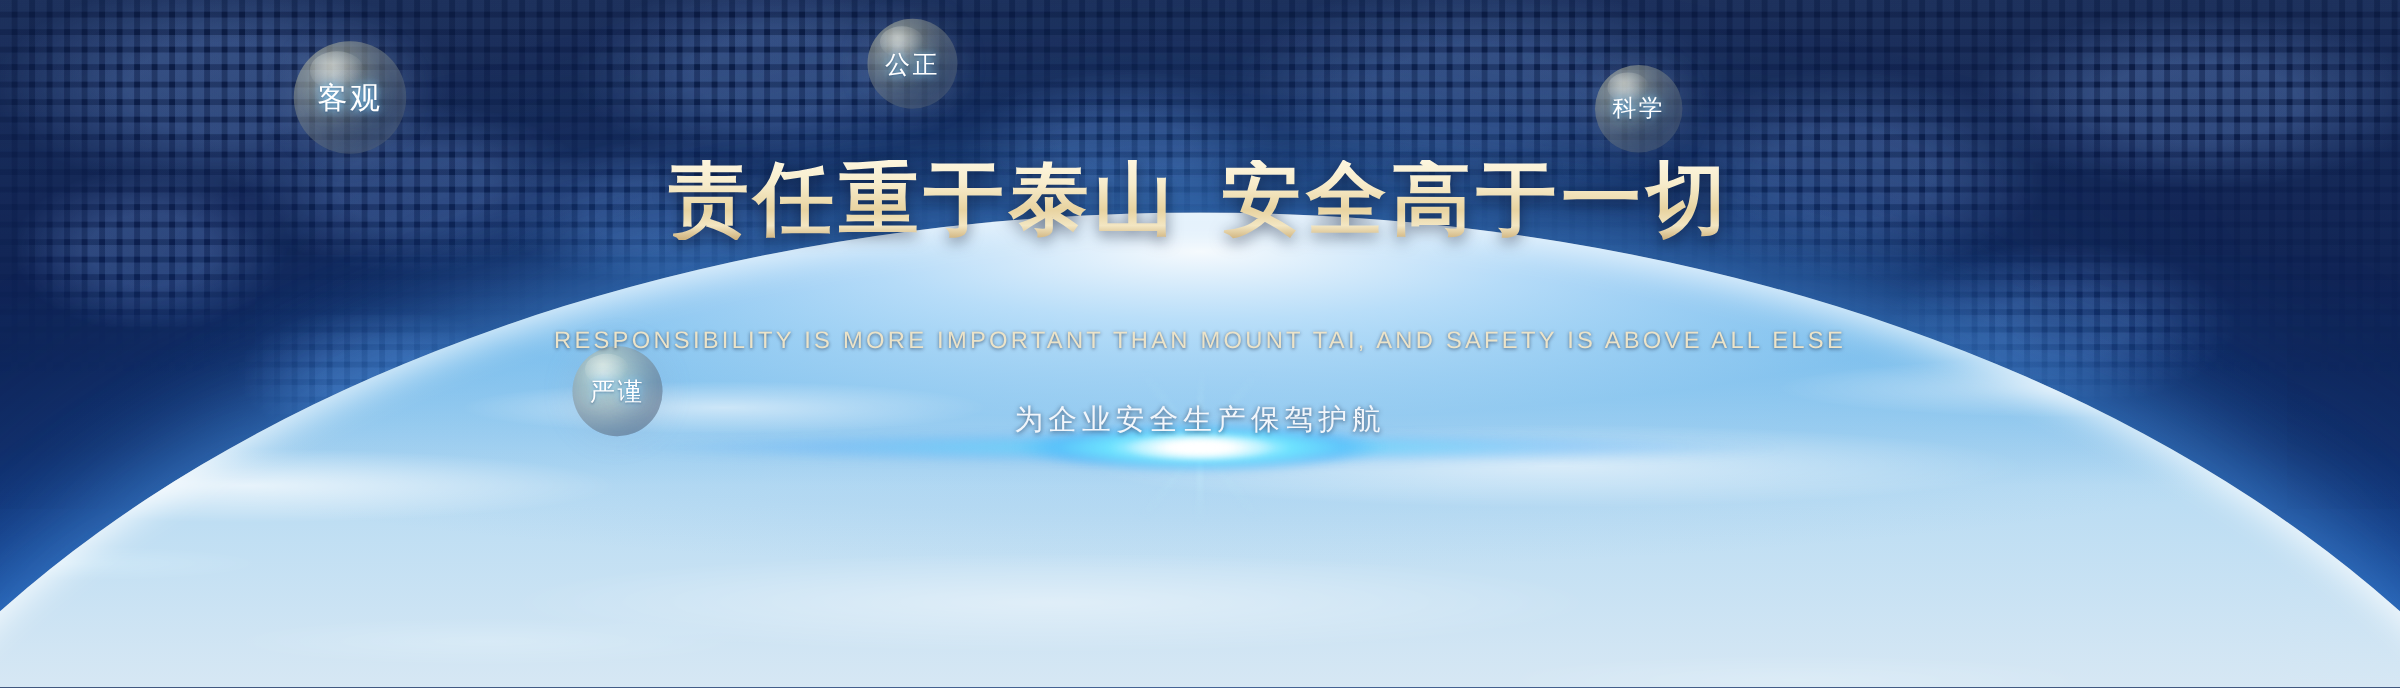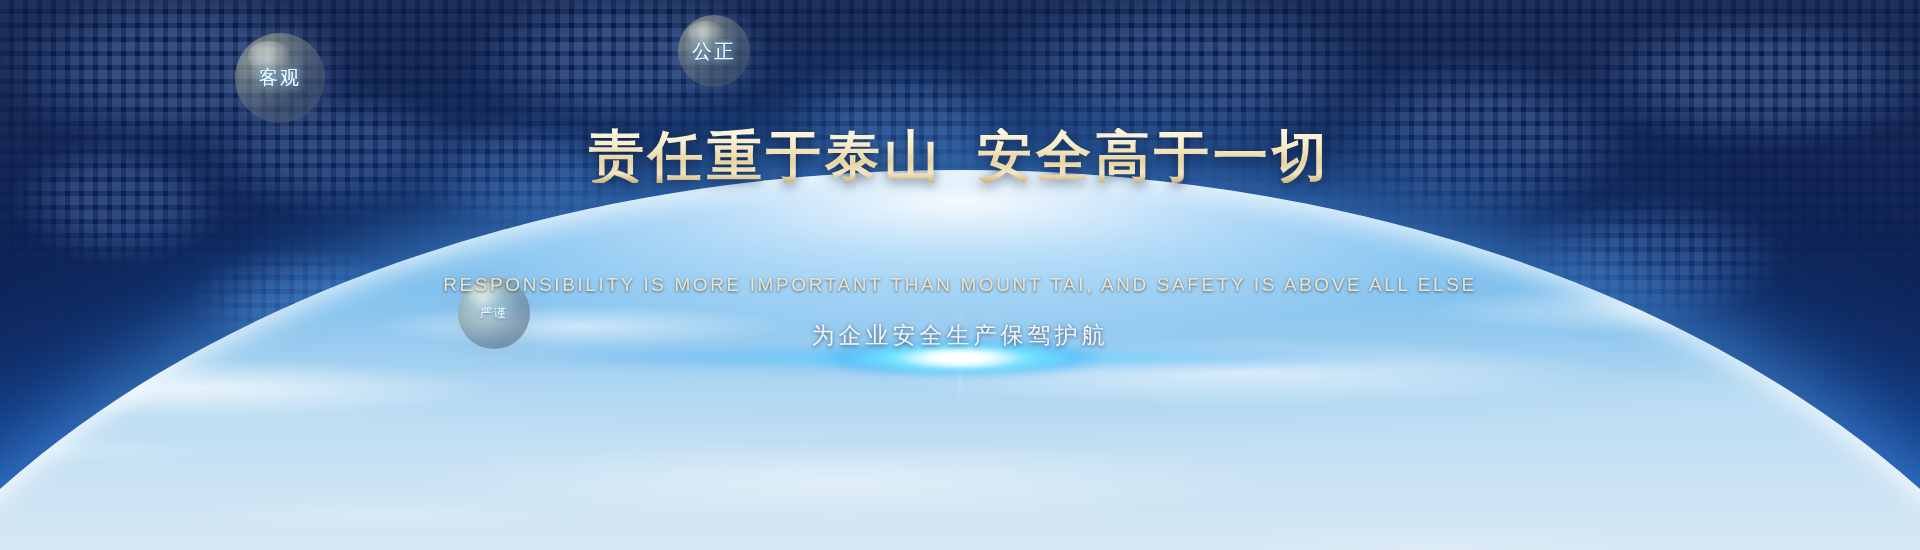--- a/index.html
+++ b/index.html
@@ -182,60 +182,60 @@
   .badge span {
     position:relative; z-index:2;
     color:#ffffff;
     letter-spacing:2px;
     font-weight:400;
     text-shadow:0 0 6px rgba(140,215,255,0.95), 0 0 14px rgba(90,180,255,0.65), 0 1px 2px rgba(0,20,60,0.55);
     white-space:nowrap;
   }
 
   #badge-keguan { left:235px; top:33px;  width:90px;  height:90px; }
-  #badge-keguan span { font-size:19px; }
-
-  #badge-gongzheng { left:678px; top:15px; width:72px; height:72px; }
+  #badge-keguan span { font-size:24px; }
+
+  #badge-gongzheng { left:694px; top:15px; width:72px; height:72px; }
   #badge-gongzheng span { font-size:20px; }
 
   #badge-kexue { left:1276px; top:52px; width:70px; height:70px; }
   #badge-kexue span { font-size:19px; }
 
   #badge-yanjin { left:458px; top:277px; width:72px; height:72px; }
-  #badge-yanjin span { font-size:12px; }
+  #badge-yanjin span { font-size:20px; }
 
   #badge-gaoxiao { left:990px; top:263px; width:80px; height:80px; }
   #badge-gaoxiao span { font-size:22px; }
 
   
   .textblock {
     position:absolute;
     left:0; top:0; width:1920px;
     text-align:center;
     pointer-events:none;
   }
   .headline {
     position:absolute; left:0; top:128px; width:1920px;
     font-family:"DejaVu Serif", "Liberation Serif", serif;
-    font-size:55px;
+    font-size:64px;
     font-weight:700;
     line-height:1;
     letter-spacing:4px;
     background:linear-gradient(180deg, #fdf6df 0%, #f7eccb 30%, #e8d3a0 62%, #f3e6c2 82%, #cdb07a 100%);
     -webkit-background-clip:text;
     background-clip:text;
     color:transparent;
     -webkit-text-fill-color:transparent;
     filter:drop-shadow(0 3px 6px rgba(4,14,40,0.55));
     white-space:nowrap;
   }
   .headline .gap { display:inline-block; width:34px; }
 
   .subline-en {
-    position:absolute; left:0; top:274px; width:1920px;
+    position:absolute; left:0; top:262px; width:1920px;
     font-family:"Liberation Sans", sans-serif;
     font-size:19px;
     font-weight:400;
     letter-spacing:2.6px;
     color:#ece3c8;
     text-shadow:0 1px 3px rgba(4,14,40,0.6);
     white-space:nowrap;
   }
 
   .subline-cn {
@@ -267,20 +267,23 @@
   <div class="flare-wide"></div>
   <div class="flare-core"></div>
   <div class="flare-dot"></div>
 
   <div class="badge" id="badge-keguan">
     <span>客观</span>
   </div>
   <div class="badge" id="badge-gongzheng">
     <span>公正</span>
   </div>
+  <div class="badge" id="badge-kexue">
+    <span>科学</span>
+  </div>
   <div class="badge" id="badge-yanjin">
     <span>严谨</span>
   </div>
 
   <div class="textblock">
     <div class="headline"><span>责任重于泰山</span><span class="gap"></span><span>安全高于一切</span></div>
 
     <div class="subline-en">RESPONSIBILITY IS MORE IMPORTANT THAN MOUNT TAI, AND SAFETY IS ABOVE ALL ELSE</div>
 
     <div class="subline-cn">为企业安全生产保驾护航</div>

